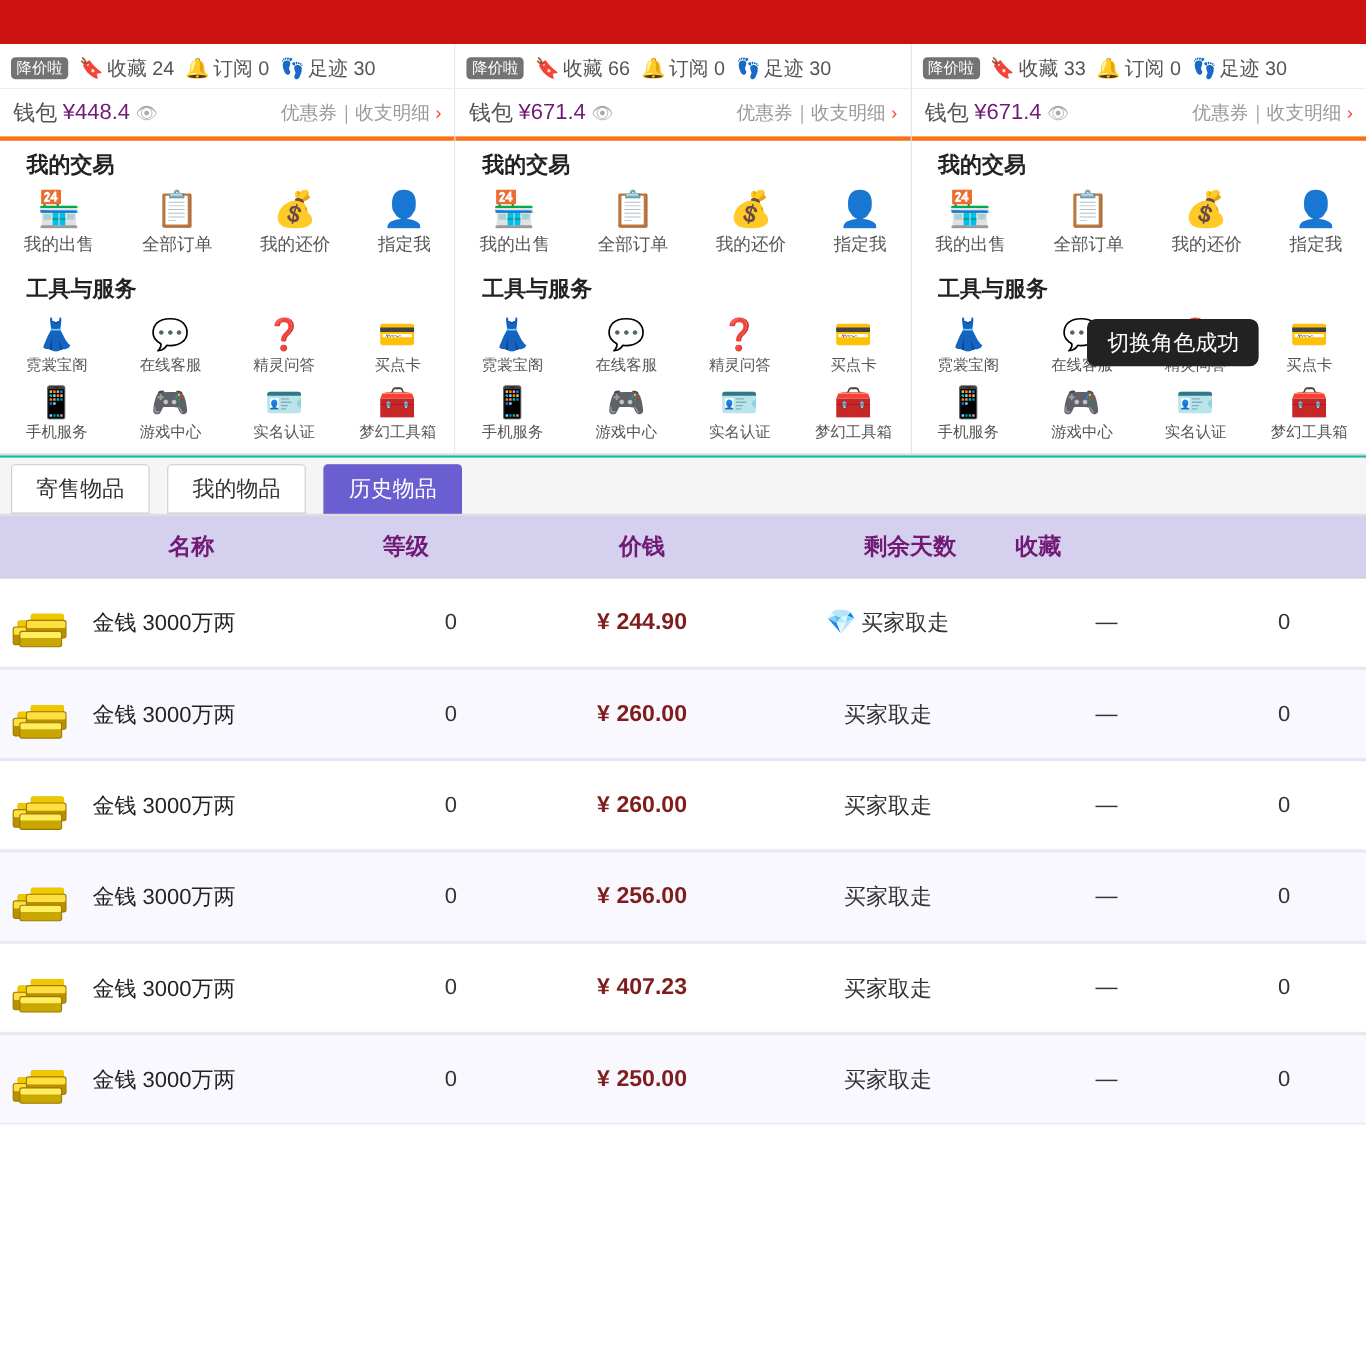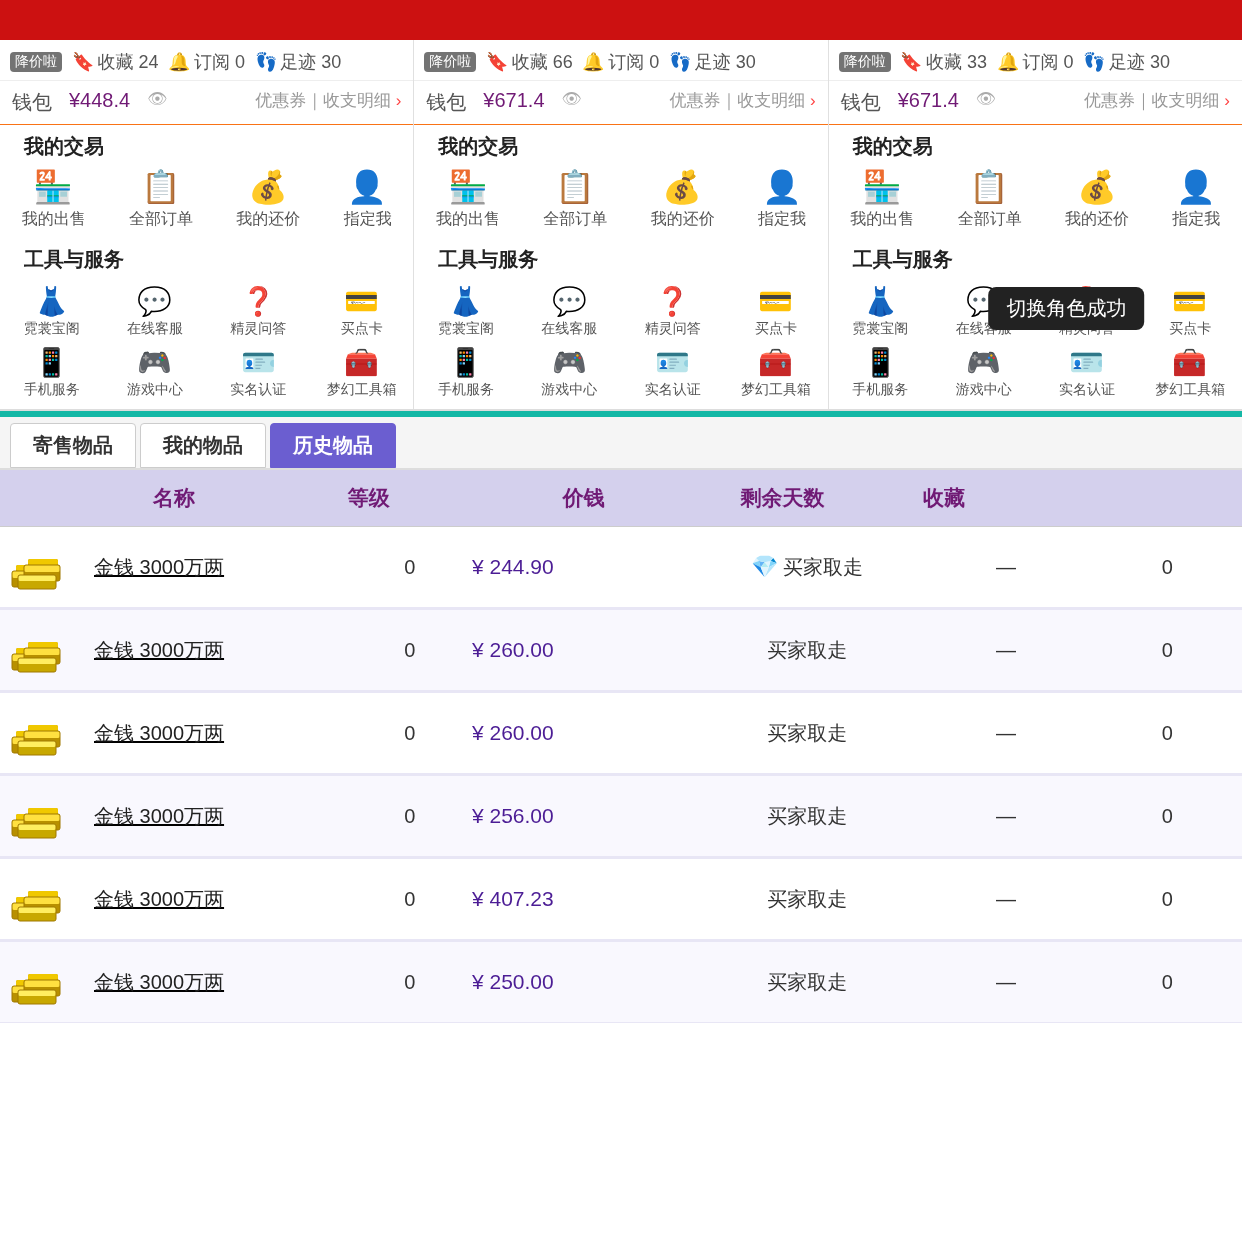--- a/index.html
+++ b/index.html
@@ -68,25 +68,26 @@
       font-size: 18px;
     }
     .stat-icon {
       font-size: 18px;
       color: #888;
     }
 
     
     .wallet-row {
       display: flex;
+      align-items: center;
       padding: 8px 12px;
       font-size: 20px;
       color: #333;
-      gap: 17px;
-      border-bottom: 1px solid #f97316;
+      gap: 5px;
+      border-bottom: 4px solid #f97316;
     }
     .wallet-label { color: #555; }
     .wallet-amount { color: #701a75; font-weight: 500; }
     .wallet-links { margin-left: auto; color: #999; font-size: 17px; }
     .wallet-arrow { color: #f44; }
 
     
     .section-title {
       padding: 8px 24px 4px;
       font-size: 20px;
@@ -147,25 +148,24 @@
       left: 50%;
       transform: translateX(-30%);
       white-space: nowrap;
       z-index: 10;
     }
 
     
     .tab-bar {
       display: flex;
       background: #f5f5f5;
-      border-top: 6px solid #14b8a6;
+      border-top: 2px solid #14b8a6;
       border-bottom: 2px solid #ddd;
       padding: 6px 10px 0;
-      gap: 4px;
-      font-weight: bold;
+      gap: 16px;
     }
     .tab-item {
       padding: 8px 22px;
       font-size: 20px;
       border-radius: 4px 4px 0 0;
       cursor: pointer;
       border: 1px solid #ccc;
       background: #fff;
       color: #333;
     }
@@ -186,62 +186,61 @@
       padding: 14px 0;
       font-size: 21px;
       font-weight: 600;
       color: #701a75;
       border-bottom: 1px solid #ccc;
     }
     .col-name { width: 28%; text-align: center; }
     .col-level { width: 10%; text-align: left; }
     .col-price { width: 18%; text-align: center; }
     .col-status { width: 18%; text-align: center; }
-    .col-days { width: 14%; text-align: center; }
+    .col-days { width: 14%; text-align: right; }
     .col-collect { width: 12%; text-align: center; }
 
     .table-row {
       display: flex;
       align-items: center;
       background: #fff;
       margin: 0 0 2px 0;
       padding: 16px 0;
       border-bottom: 1px solid #e8e6f5;
     }
     .table-row:nth-child(even) { background: #f9f8fe; }
 
     .cell-name {
       width: 28%;
       display: flex;
       align-items: center;
-      gap: 20px;
+      gap: 10px;
       padding-left: 10px;
-      text-decoration: underline;
     }
     .gold-icon {
       width: 64px;
       height: 48px;
       flex-shrink: 0;
     }
     .item-name-text {
       font-size: 20px;
       color: #222;
     }
     .cell-level {
       width: 10%;
       text-align: center;
       font-size: 20px;
       color: #333;
     }
     .cell-price {
       width: 18%;
-      text-align: left;
+      text-align: center;
       font-size: 21px;
-      color: #4c1d95;
-      font-weight: 400;
+      color: #7f1d1d;
+      font-weight: 700;
     }
     .cell-status {
       width: 18%;
       text-align: center;
       font-size: 20px;
       color: #333;
       display: flex;
       align-items: center;
       justify-content: center;
       gap: 4px;

